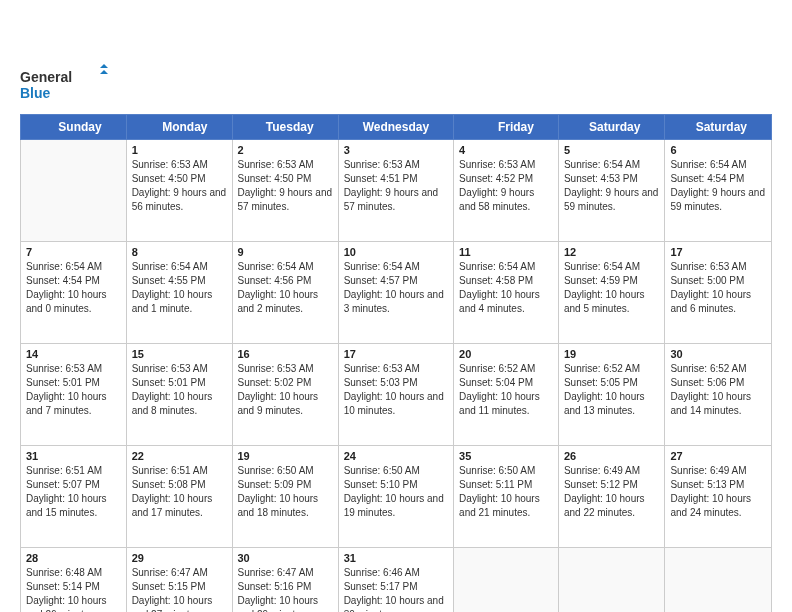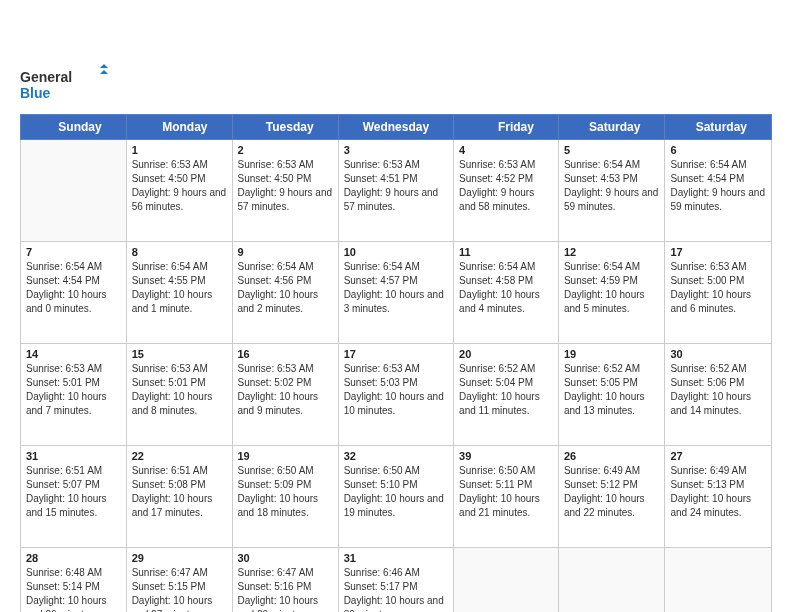--- a/index.html
+++ b/index.html
@@ -205,25 +205,25 @@
           </td>
           <td>
             <div class="day-number">22</div>
             <div class="day-info">Sunrise: 6:51 AM<br>Sunset: 5:08 PM<br>Daylight: 10 hours and 17 minutes.</div>
           </td>
           <td>
             <div class="day-number">19</div>
             <div class="day-info">Sunrise: 6:50 AM<br>Sunset: 5:09 PM<br>Daylight: 10 hours and 18 minutes.</div>
           </td>
           <td>
-            <div class="day-number">32</div>
+            <div class="day-number">24</div>
             <div class="day-info">Sunrise: 6:50 AM<br>Sunset: 5:10 PM<br>Daylight: 10 hours and 19 minutes.</div>
           </td>
           <td>
-            <div class="day-number">39</div>
+            <div class="day-number">35</div>
             <div class="day-info">Sunrise: 6:50 AM<br>Sunset: 5:11 PM<br>Daylight: 10 hours and 21 minutes.</div>
           </td>
           <td>
             <div class="day-number">26</div>
             <div class="day-info">Sunrise: 6:49 AM<br>Sunset: 5:12 PM<br>Daylight: 10 hours and 22 minutes.</div>
           </td>
           <td>
             <div class="day-number">27</div>
             <div class="day-info">Sunrise: 6:49 AM<br>Sunset: 5:13 PM<br>Daylight: 10 hours and 24 minutes.</div>
           </td>

